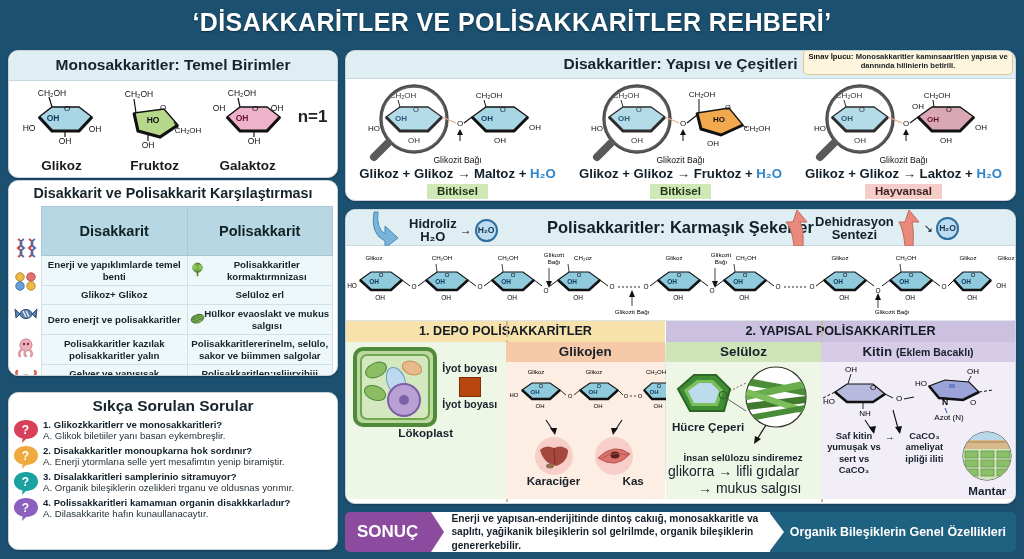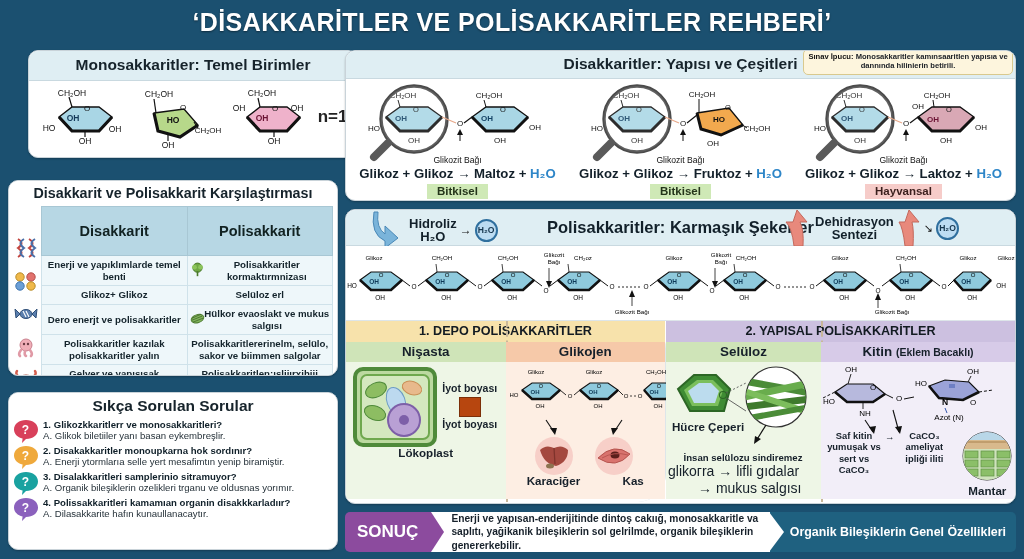--- a/index.html
+++ b/index.html
@@ -25,21 +25,21 @@
   .card{
     background:#fff; border:1px solid #c9d3d9; border-radius:10px;
     box-shadow:0 1px 2px rgba(0,0,0,.25); overflow:hidden; position:absolute;
   }
   .card-hd{
     background:#dfeef3; text-align:center; font-weight:bold; color:#16232b;
     border-bottom:1px solid #c9d9e0;
   }
 
   
-  #mono{ left:8px; top:50px; width:330px; height:108px;margin-left:20px; }
+  #mono{ left:8px; top:50px; width:330px; height:128px; }
   #mono .card-hd{ font-size:15.5px; padding:5px 0 6px; }
   .mono-row{ display:flex; align-items:flex-end; justify-content:space-around; padding:6px 6px 0; height:92px;}
   .sug{ text-align:center; width:86px; position:relative;}
   .sug .nm{ font-size:13.5px; font-weight:bold; color:#1a1a1a; margin-top:1px;}
   .n1{ font-size:17px; font-weight:bold; color:#222; align-self:center; padding-bottom:26px;}
 
   
   #cmp{ left:8px; top:180px; width:330px; height:196px; }
   #cmp .card-hd{ font-size:14.3px; padding:4px 0 5px; background:#fff; border-bottom:none;}
   .cmp-wrap{ display:flex; padding:0 4px 3px 2px; }
@@ -664,21 +664,20 @@
         </g>
       </svg>
     </div>
 
     <div class="subs">
 
       <div class="sub" style="flex:0 0 320px; border-right:1px solid #dde5e9;">
         <div class="sub-hd depo">1. DEPO POLİSAKKARİTLER</div>
         <div class="halves">
           <div class="half bg-green">
-            <div class="half-hd hh-green">Nişasta</div>
             <div style="display:flex;align-items:center;padding:4px 4px 0 6px;">
               <svg width="86" height="82" viewBox="0 0 86 82">
                 <rect x="3" y="3" width="80" height="76" rx="8" fill="#bcd9a0" stroke="#4f8a3a" stroke-width="4"></rect>
                 <rect x="9" y="9" width="68" height="64" rx="6" fill="#d4e8bf" stroke="#6fa84e" stroke-width="2"></rect>
                 <ellipse cx="24" cy="24" rx="11" ry="7" fill="#8dbd62" stroke="#4f8a3a" transform="rotate(-25 24 24)"></ellipse>
                 <ellipse cx="23" cy="47" rx="11" ry="7" fill="#8dbd62" stroke="#4f8a3a" transform="rotate(20 23 47)"></ellipse>
                 <ellipse cx="60" cy="22" rx="10" ry="6.5" fill="#e8b98c" stroke="#c98f56" transform="rotate(18 60 22)"></ellipse>
                 <ellipse cx="44" cy="35" rx="9" ry="14" fill="#bcd9ef" stroke="#6d9cc4" transform="rotate(-20 44 35)"></ellipse>
                 <circle cx="52" cy="54" r="16" fill="#b9a0d4" stroke="#7d5fa8" stroke-width="2"></circle>
                 <circle cx="52" cy="54" r="5" fill="#7d5fa8"></circle>

